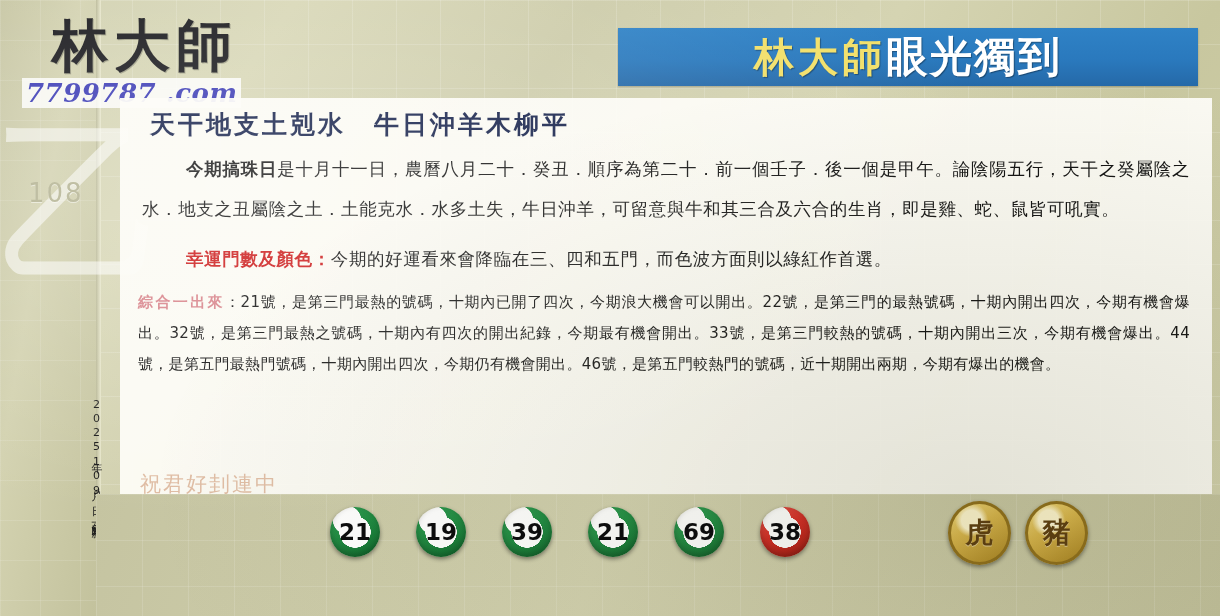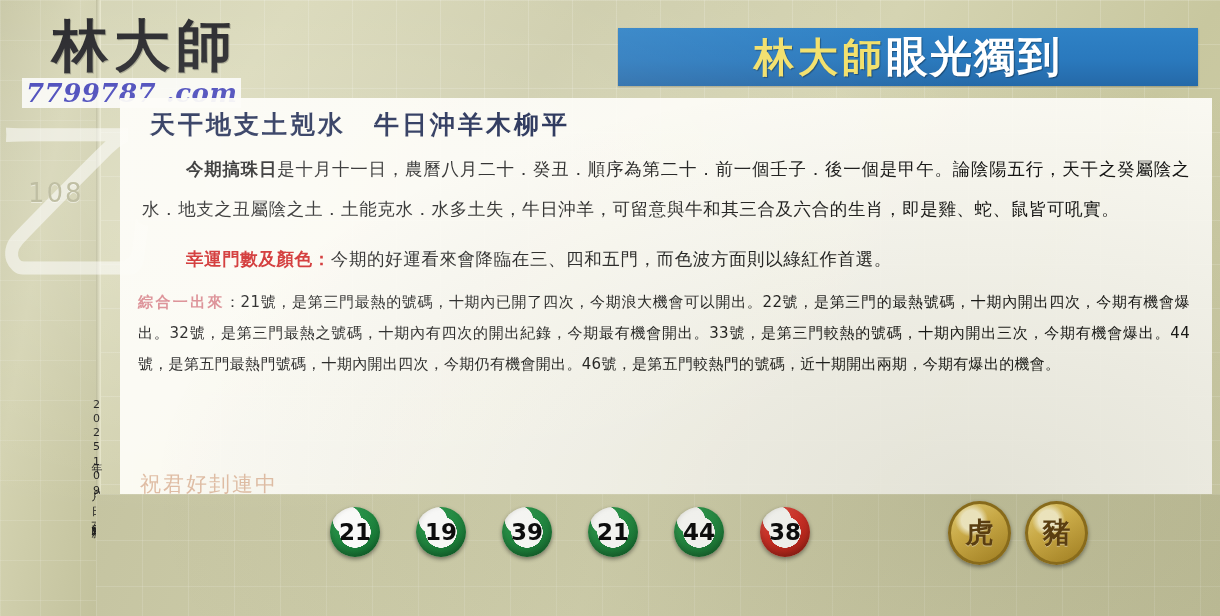--- a/index.html
+++ b/index.html
@@ -229,21 +229,21 @@
     <div class="ball green">
         <span>19</span>
       </div>
     <div class="ball green">
         <span>39</span>
       </div>
     <div class="ball green">
         <span>21</span>
       </div>
     <div class="ball green">
-        <span>44</span>
+        <span>69</span>
       </div>
     <div class="ball red">
         <span>38</span>
       </div>
   </div>
 
   <div class="zodiac">
     <div class="z-coin">
         <span>虎</span>
       </div>

